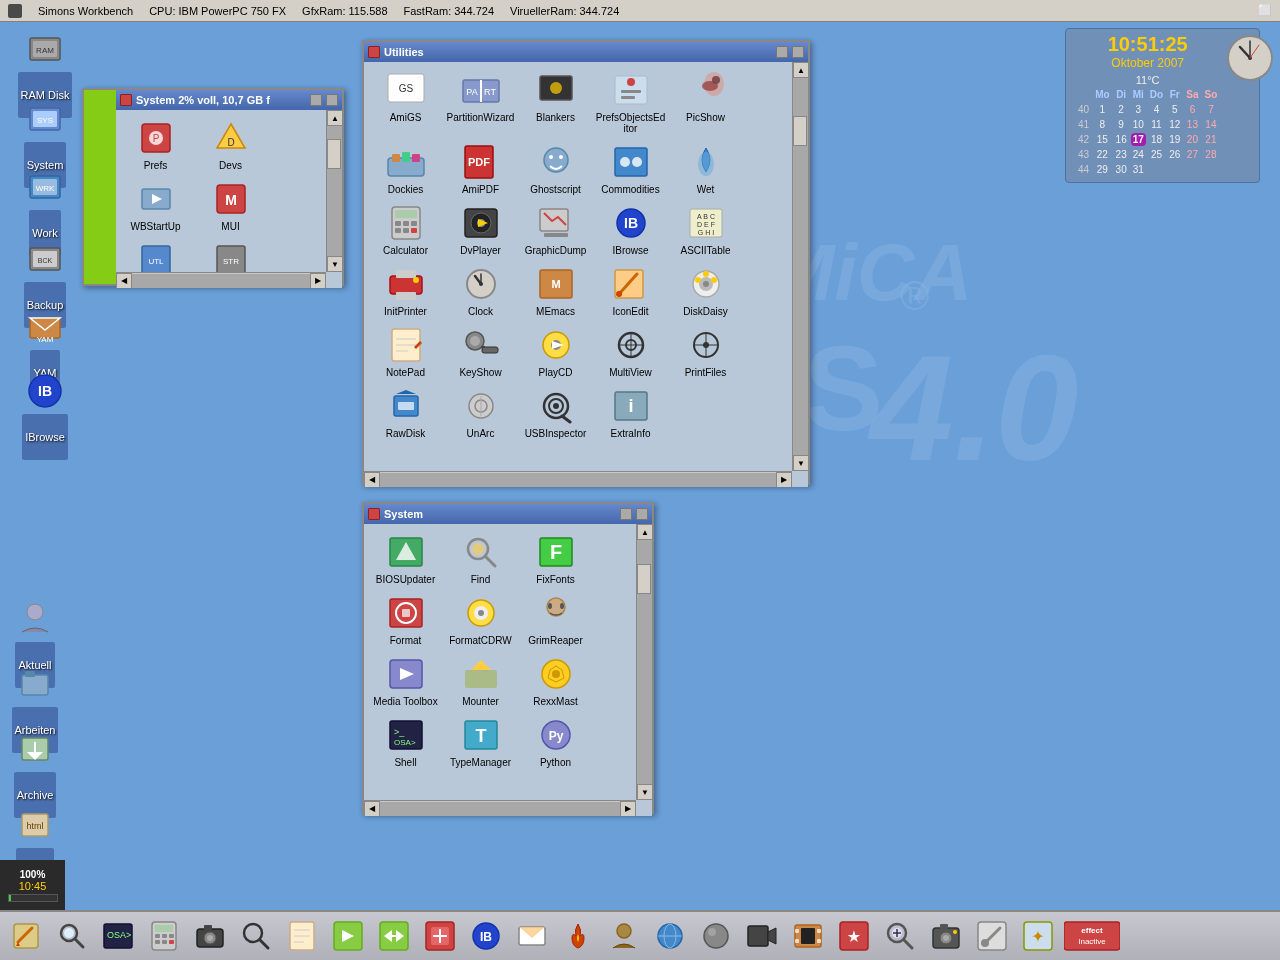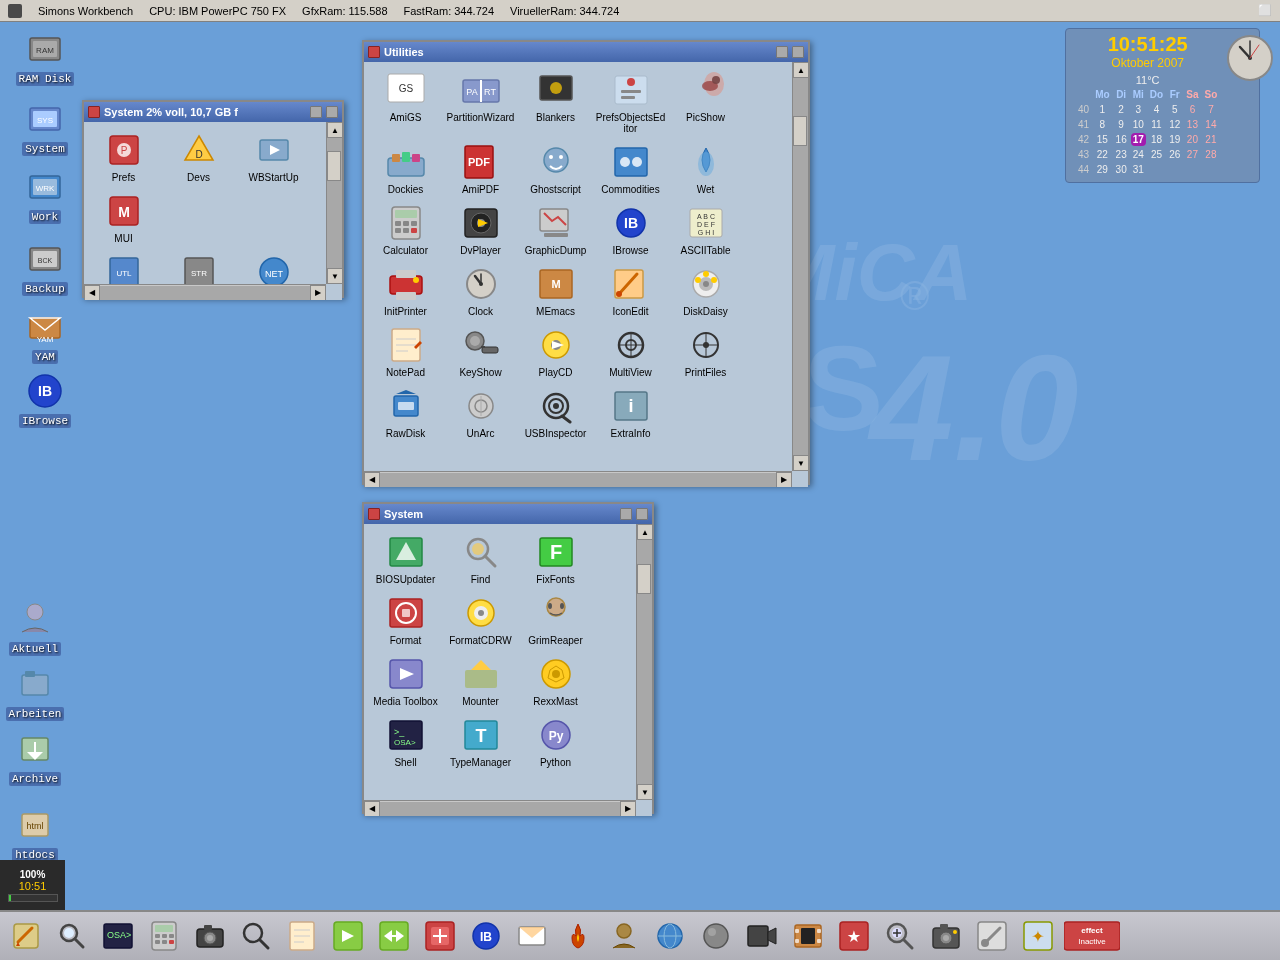--- a/index.html
+++ b/index.html
@@ -54,23 +54,22 @@
       align-items: flex-start;
       justify-content: center;
       margin-bottom: 2px;
     }
     .desktop-icon .icon-label {
       font-size: 11px;
       color: #fff;
       text-align: center;
       text-shadow: 1px 1px 2px #000;
       background: rgba(0,0,80,0.3);
-      padding: 1px 3px;
+      padding: 17px 3px;
       border-radius: 2px;
-      font-family: Liberation Mono, monospace;
     }
 
     
     .window {
       position: absolute;
       background: #84cc16;
       border: 2px solid #888;
       box-shadow: 2px 2px 6px rgba(0,0,0,0.4);
     }
     .window-titlebar {
@@ -544,27 +543,27 @@
     <svg width="38" height="38" viewBox="0 0 38 38">
       <rect x="6" y="8" width="26" height="22" rx="2" fill="#ddccaa" stroke="#aa9966" stroke-width="1.5"></rect>
       <text x="19" y="23" text-anchor="middle" font-size="9" fill="#664400">html</text>
     </svg>
   </div>
   <span class="icon-label">htdocs</span>
 </div>
 
 <div style="position:absolute;left:0;bottom:50px;width:65px;height:50px;background:#2a2a2a;display:flex;flex-direction:column;align-items:center;justify-content:center;">
   <div style="color:#fff;font-size:10px;font-weight:bold;">100%</div>
-  <div style="color:#ffcc00;font-size:11px;">10:51</div>
+  <div style="color:#ffcc00;font-size:11px;">10:45</div>
   <div style="width:50px;height:8px;background:#333;border:1px solid #555;margin-top:2px;">
     <div style="width:5%;height:100%;background:#44cc44;"></div>
   </div>
 </div>
 
-<div class="window" style="left:82px;top:100px;width:262px;height:198px;">
+<div class="window" style="left:82px;top:88px;width:262px;height:198px;padding-left:32px;">
   <div class="window-titlebar">
     <div class="window-close-btn"></div>
     <span>System  2% voll, 10,7 GB f</span>
     <div class="window-max-btn"></div>
     <div class="window-zoom-btn"></div>
   </div>
   <div class="window-content" style="height:178px;position:relative;">
     <div class="icon-grid" style="padding:4px 2px;gap:0px;">
 
       <div class="grid-icon">

